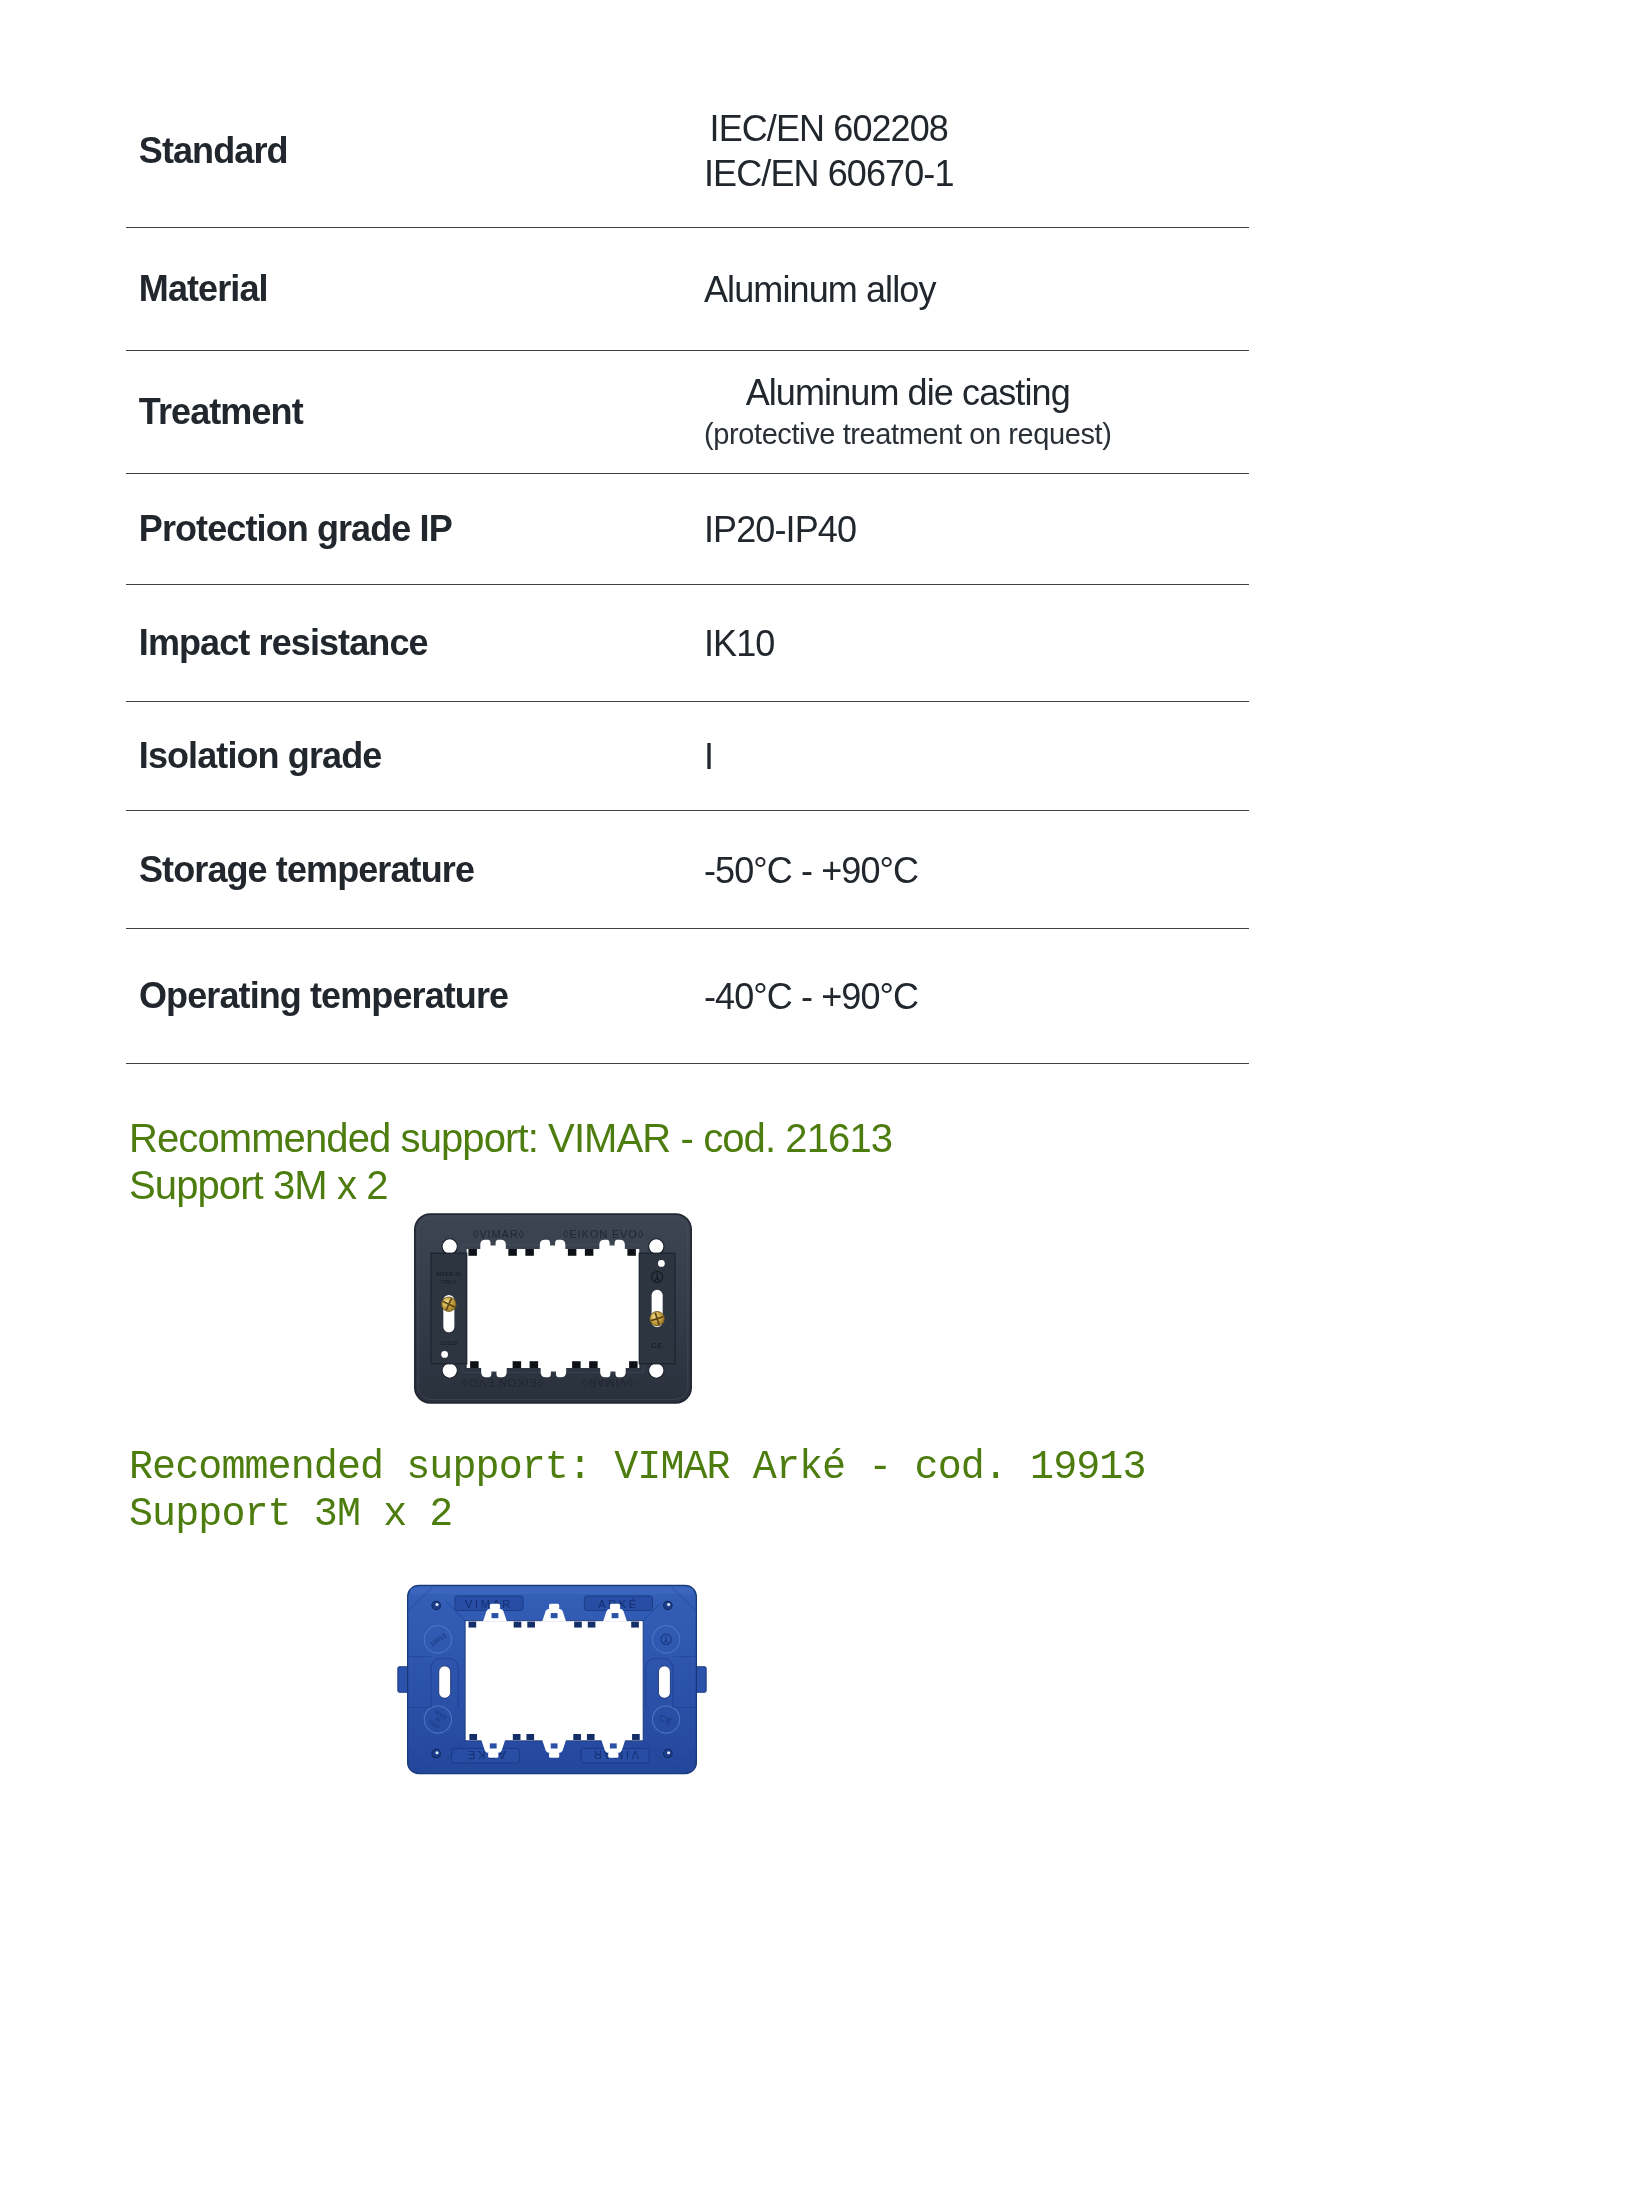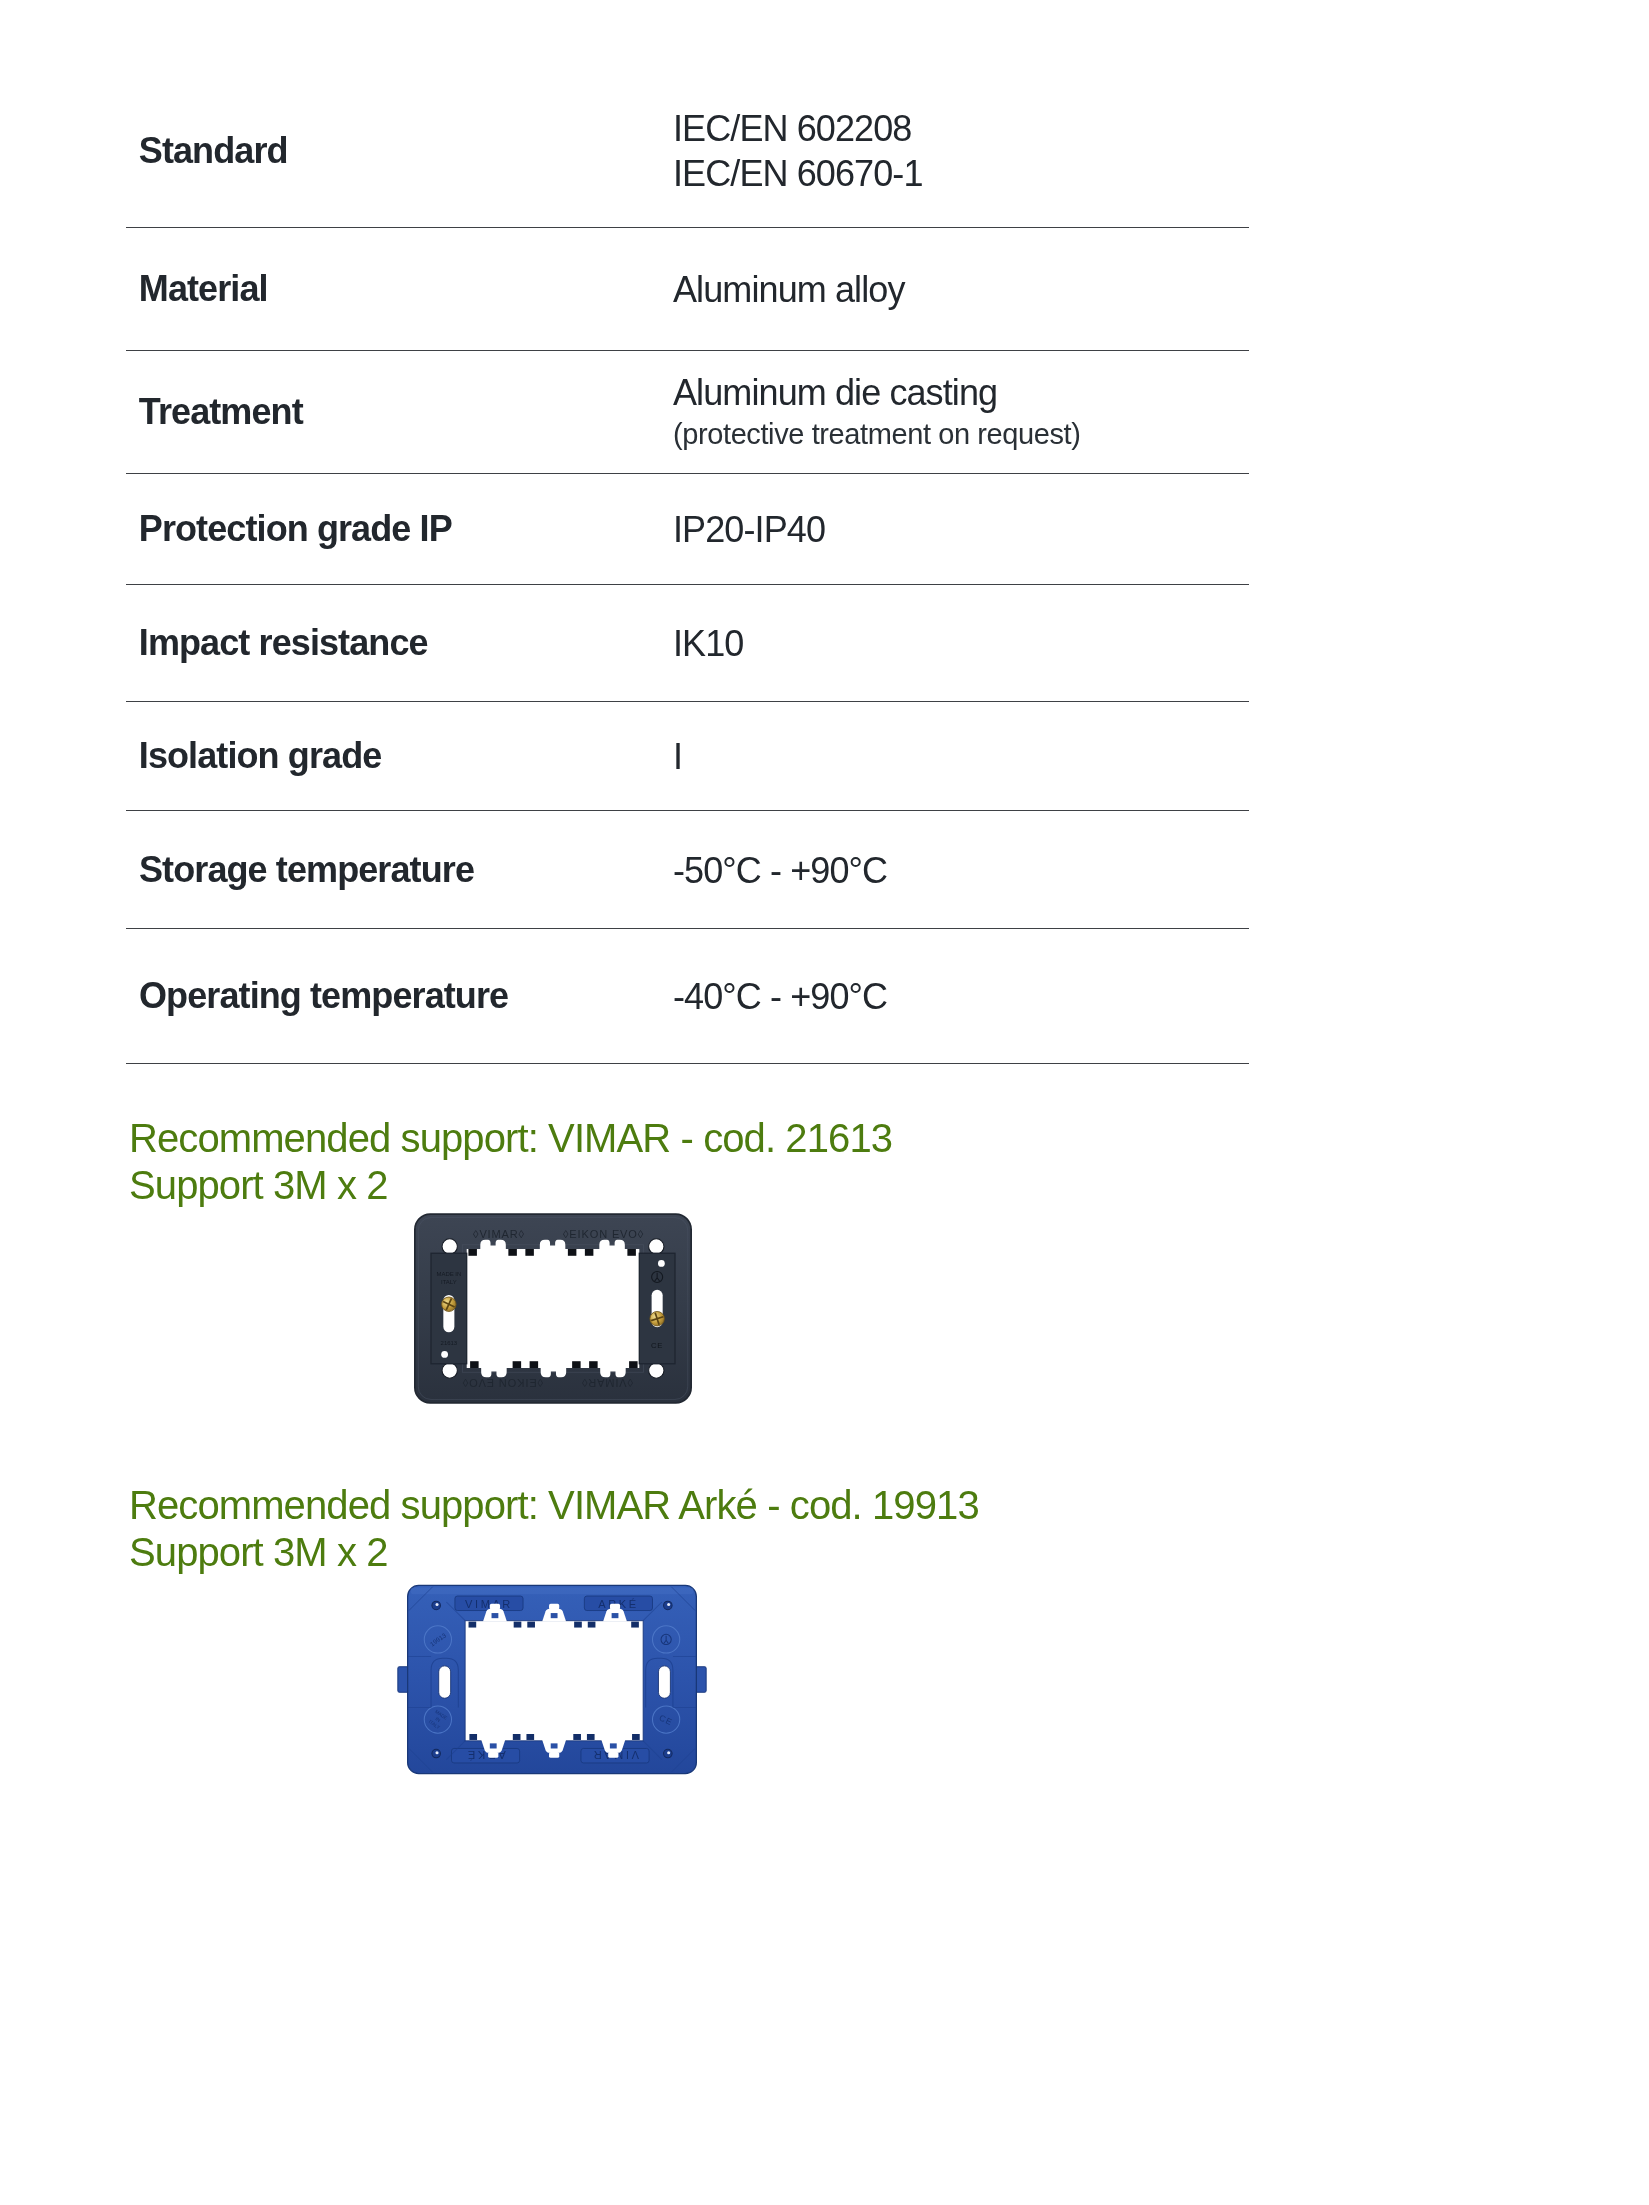--- a/index.html
+++ b/index.html
@@ -9,29 +9,29 @@
   }
 
   
   .spec-table { position:absolute; left:126px; top:75px; width:1123px; }
   .spec-row { position:relative; display:flex; align-items:center;
               border-bottom:1.7px solid #3e4145; }
   .row-1{height:152px}.row-2{height:122px}.row-3{height:122px}.row-4{height:110px}
   .row-5{height:116px}.row-6{height:108px}.row-7{height:117px}.row-8{height:134px}
   .spec-label { margin-left:12.8px; font-size:36px; letter-spacing:-0.9px; color:#22272d; white-space:nowrap;font-weight:bold; }
   .row-7 .spec-label, .row-8 .spec-label { margin-left:13px; }
-  .spec-value { position:absolute; left:547px; top:50%; transform:translateY(-50%);
-                font-size:36px; letter-spacing:-0.9px; line-height:45px; color:#22272d; white-space:nowrap; }
+  .spec-value { position:absolute; left:578px; top:50%; transform:translateY(-50%);
+                font-size:36px; letter-spacing:-0.9px; line-height:45px; color:#22272d; white-space:nowrap;text-align:center; }
   .value-note { font-size:29px; line-height:39px; color:#2a3036; letter-spacing:-0.4px; }
 
   
   .support-title { position:absolute; left:129px; font-size:40px; line-height:47px;
                    letter-spacing:-0.9px; color:#4d7c0f; white-space:nowrap; }
   .sec-1 { top:1115px; }
-  .sec-2 { top:1482px; }
+  .sec-2 { top:1444px;font-family:Liberation Mono, monospace; }
 
   .support-image { position:absolute; }
   .img-1 { left:414px; top:1213px; width:278px; height:191px; }
   .img-2 { left:397px; top:1584px; width:310px; height:191px; }
 </style>
 </head>
 <body>
 
 <div class="page">
 

